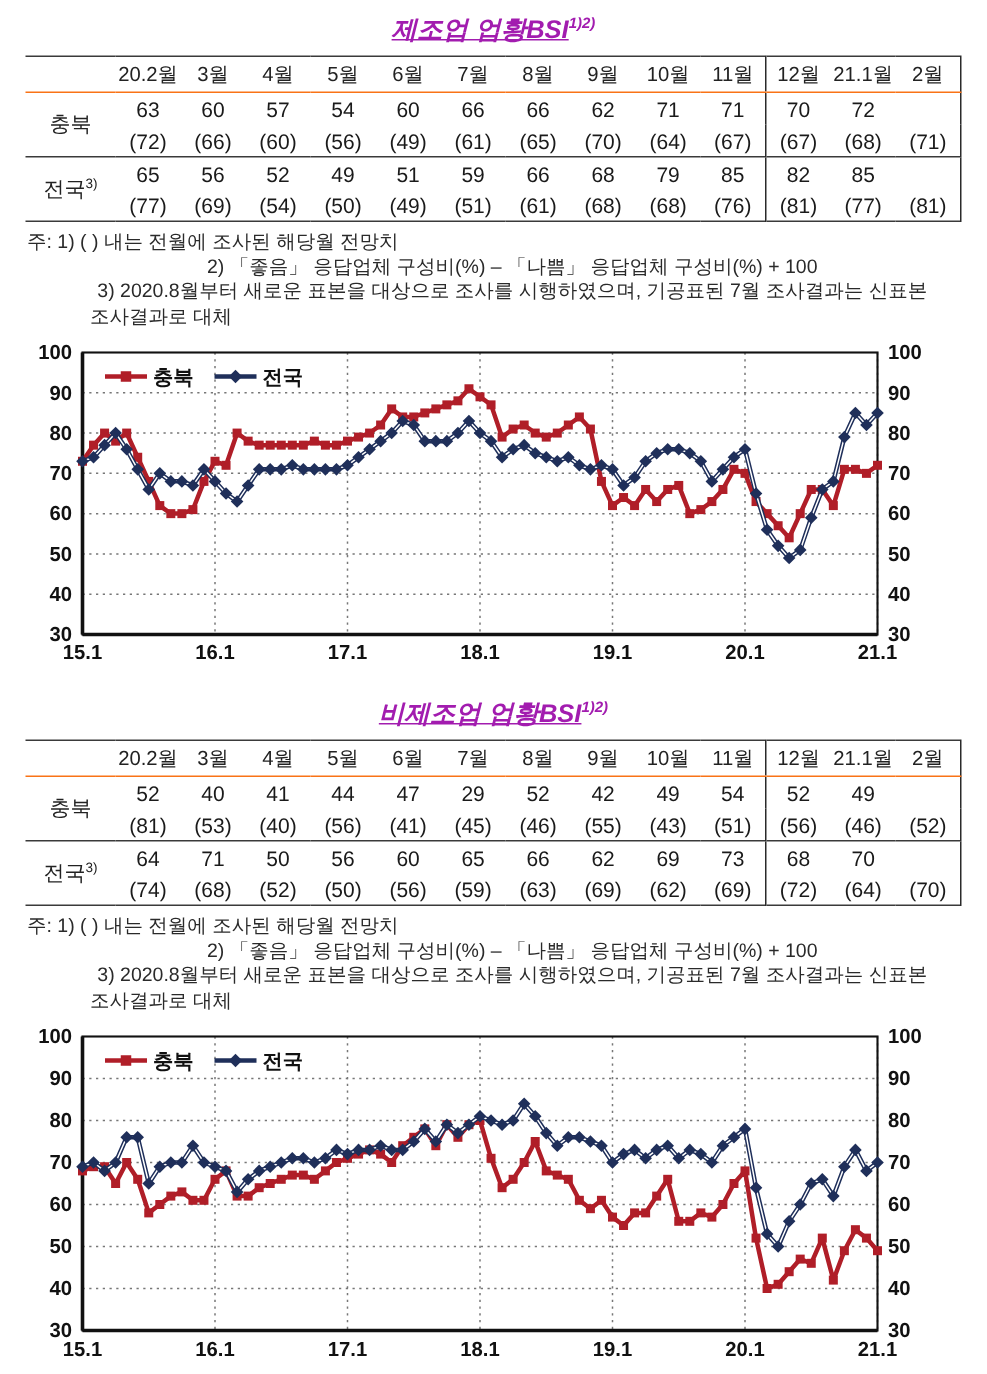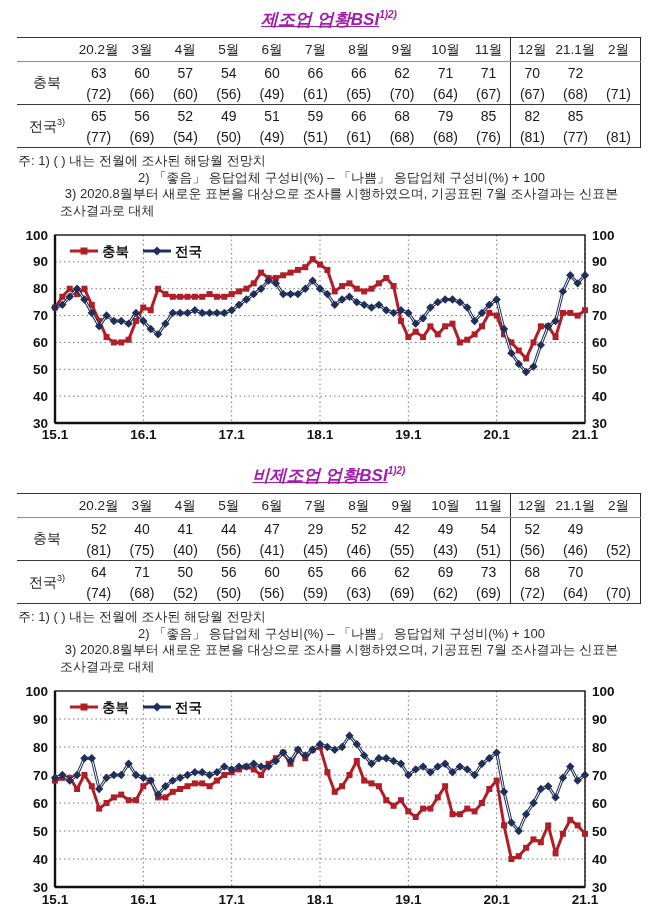--- a/index.html
+++ b/index.html
@@ -399,21 +399,21 @@
         <td>52</td>
         <td>42</td>
         <td>49</td>
         <td>54</td>
         <td class="boxl">52</td>
         <td>49</td>
         <td class="boxr"></td>
       </tr>
       <tr>
         <td>(81)</td>
-        <td>(75)</td>
+        <td>(53)</td>
         <td>(40)</td>
         <td>(56)</td>
         <td>(41)</td>
         <td>(45)</td>
         <td>(46)</td>
         <td>(55)</td>
         <td>(43)</td>
         <td>(51)</td>
         <td class="boxl">(56)</td>
         <td>(46)</td>

